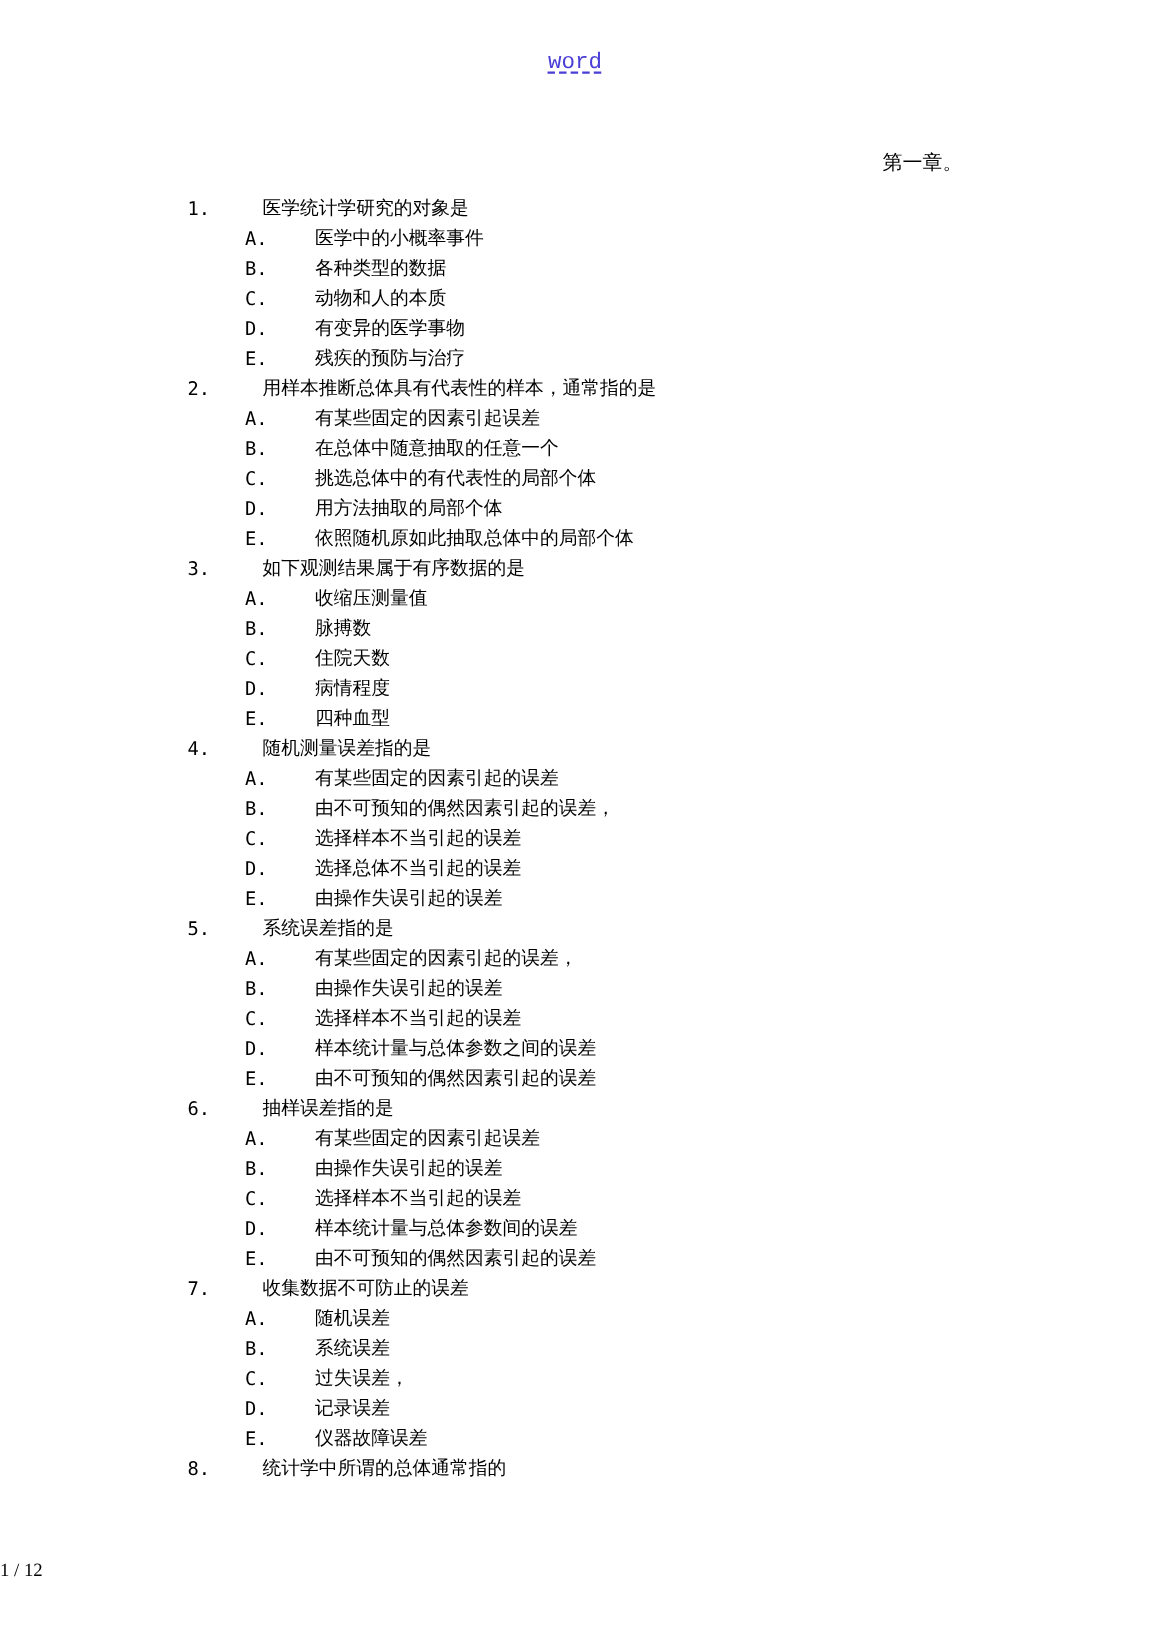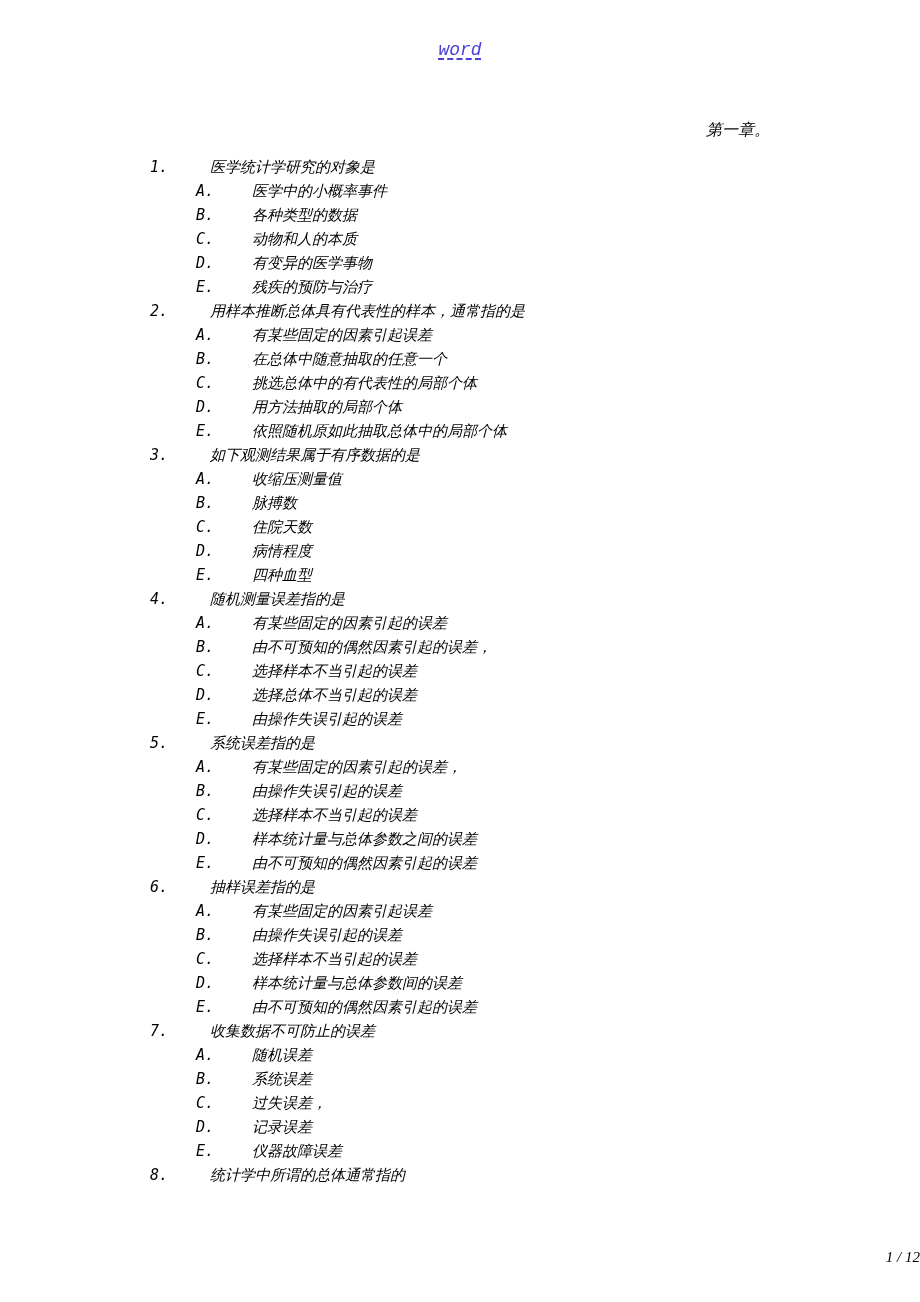--- a/index.html
+++ b/index.html
@@ -8,21 +8,20 @@
     background: #ffffff;
     font-family: "Microsoft YaHei", "SimSun", serif;
     width: 920px;
   }
   .page {
     width: 920px;
     min-height: 1302px;
     position: relative;
     box-sizing: border-box;
     padding: 40px 150px 40px 150px;
-    font-style: italic;
   }
   .header-link {
     text-align: center;
     font-size: 18px;
     color: #4a3ed6;
     text-decoration: underline;
     text-decoration-style: dashed;
     text-underline-offset: 4px;
     font-family: "Courier New", monospace;
     margin-bottom: 60px;
@@ -61,21 +60,21 @@
   }
   .opt-text {
     flex: 1;
     margin-left: 16px;
   }
   .footer {
     position: absolute;
     bottom: 36px;
     left: 0;
     width: 100%;
-    text-align: right;
+    text-align: left;
     font-size: 15px;
     font-family: "SimSun", serif;
   }
 </style>
 </head>
 <body>
 
 <div class="page">
 
   <div class="header-link">word</div>

